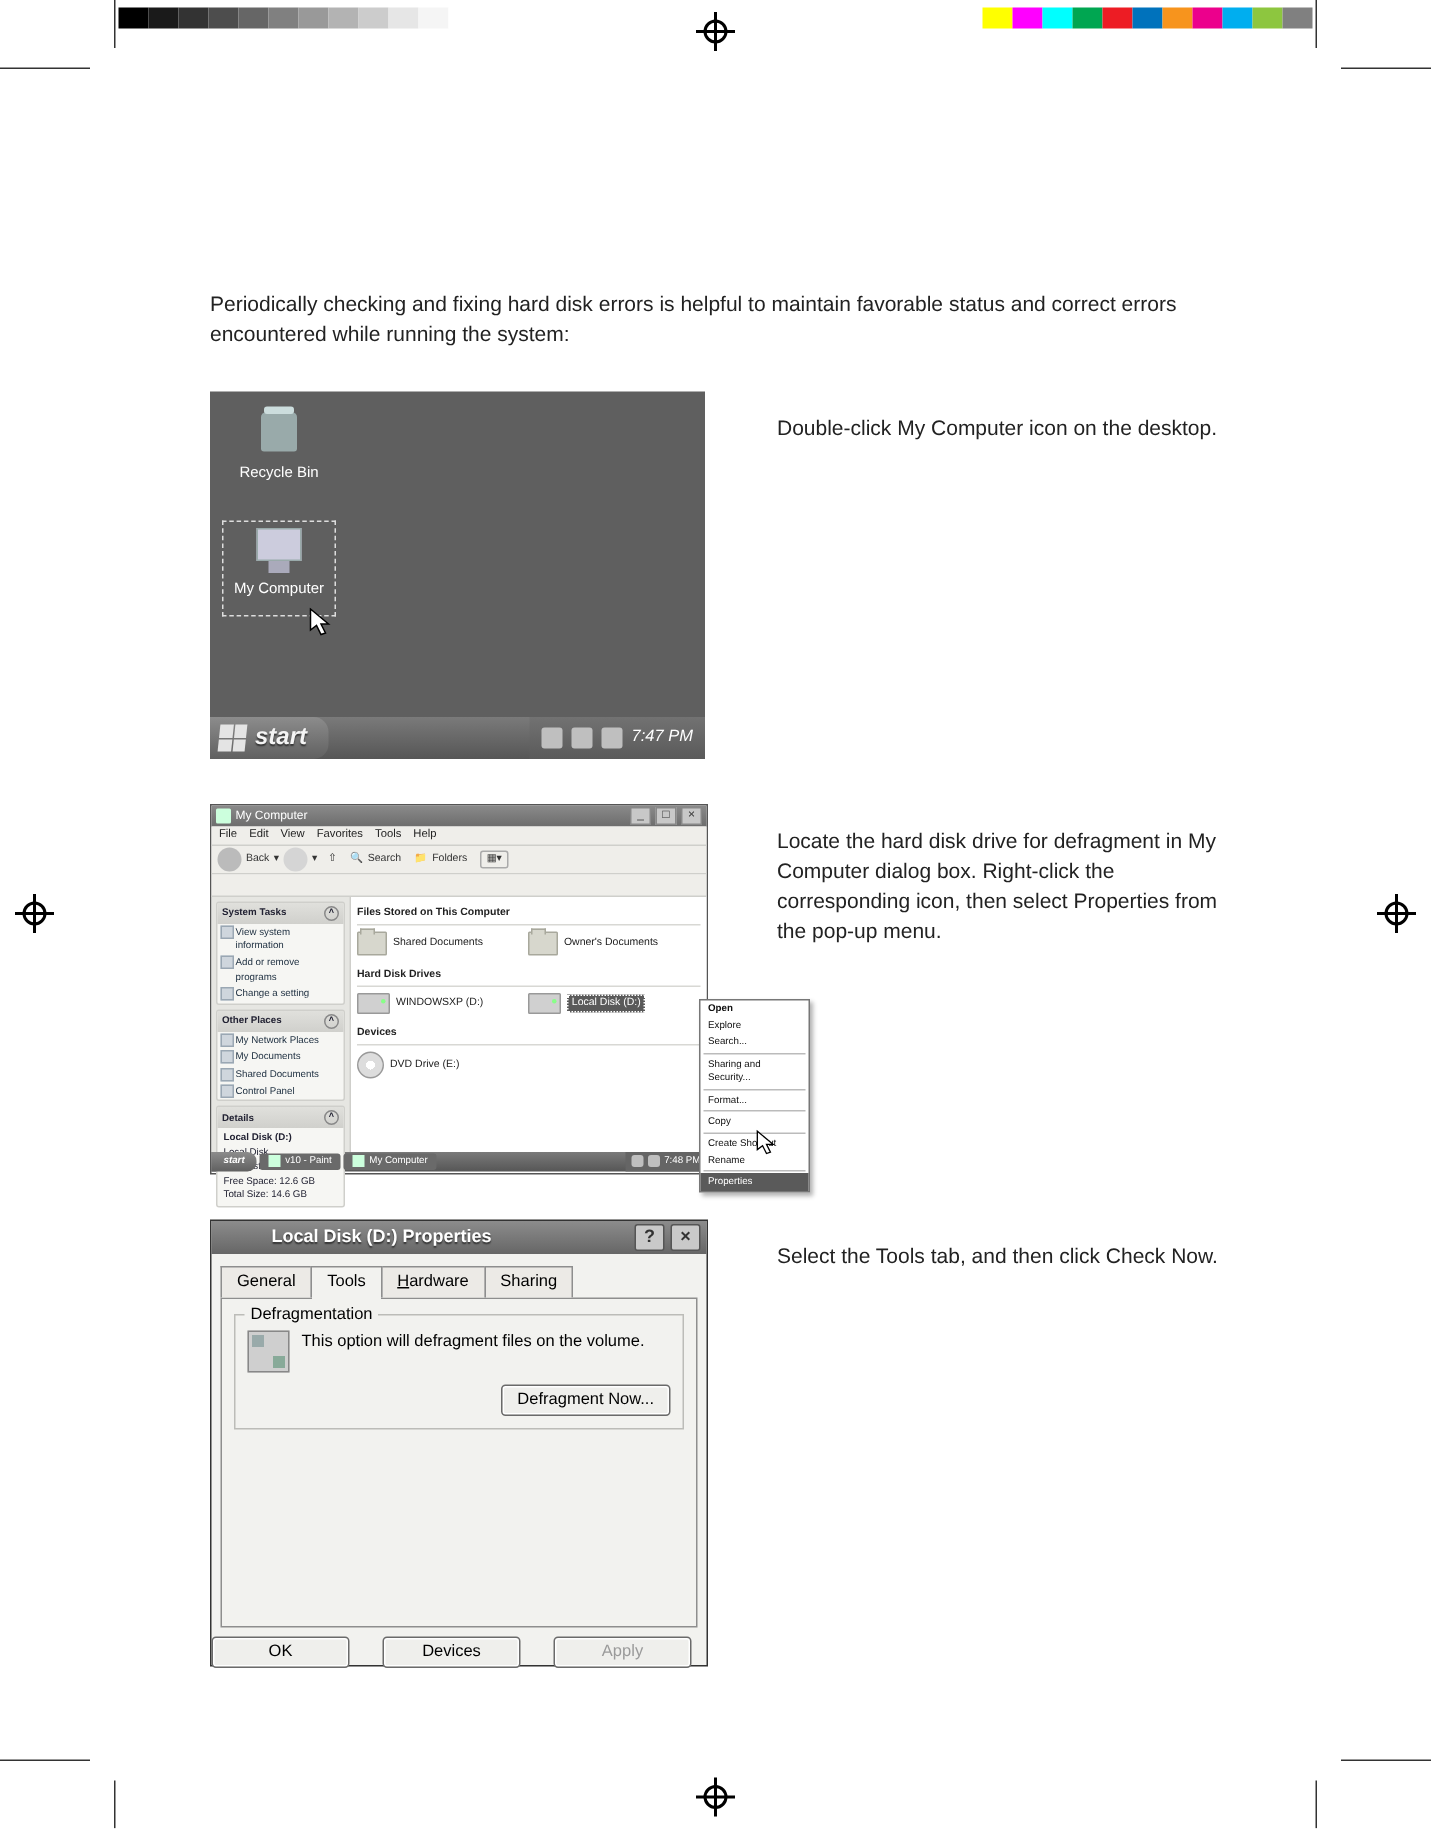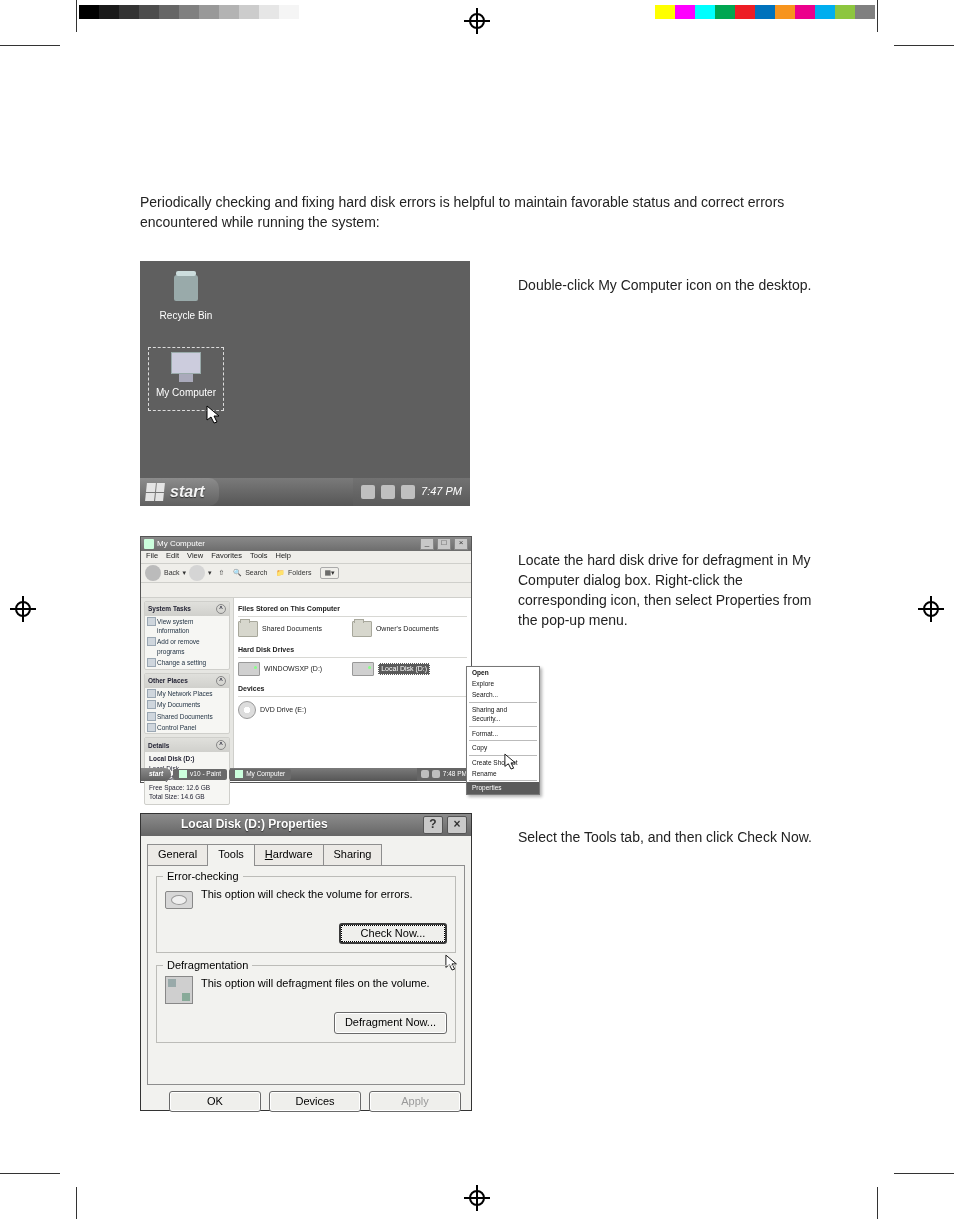--- a/index.html
+++ b/index.html
@@ -115,21 +115,21 @@
   .group .gicon{width:28px;height:28px;flex:0 0 28px;position:relative;}
   .diskicon{width:26px;height:16px;background:#d7d7d7;border:1px solid #888;border-radius:2px;margin-top:4px;position:relative;}
   .diskicon::before{content:"";position:absolute;left:5px;top:3px;width:14px;height:8px;border:1px solid #999;border-radius:50%;background:#efefef;}
   .defragicon{width:26px;height:26px;background:#cfcfcf;border:1px solid #888;}
   .defragicon::before{content:"";position:absolute;left:3px;top:3px;width:8px;height:8px;background:#9aa;}
   .defragicon::after{content:"";position:absolute;right:3px;bottom:3px;width:8px;height:8px;background:#8a9;}
   .group .desc{font-size:11px;}
   .btnrow{text-align:right;margin-top:8px;}
   .xpbtn{display:inline-block;min-width:86px;padding:2px 10px;background:#efefec;border:1px solid #6a6a6a;border-radius:3px;font-size:11px;text-align:center;box-shadow:inset 0 0 0 1px #fff;}
   .xpbtn.focus{outline:1px dotted #000;outline-offset:-3px;border:2px solid #3a3a3a;padding:1px 9px;}
-  .dlgbtns{display:flex;justify-content:flex-end;gap:8px;padding:0 10px 8px 0;}
+  .dlgbtns{display:flex;justify-content:space-between;gap:8px;padding:0 10px 8px 0;}
   .xpbtn.dis{color:#9a9a9a;}
 </style>
 </head>
 <body>
 <div class="page">
 
 <div class="colorbar cb-left">
       <span class="sw" style="background: rgb(0, 0, 0);"></span>
       <span class="sw" style="background: rgb(26, 26, 26);"></span>
       <span class="sw" style="background: rgb(51, 51, 51);"></span>
@@ -388,37 +388,20 @@
           <span class="wb">×</span>
         </div>
         <div class="tabs">
           <div class="tab3"><span>General</span></div>
           <div class="tab3 active"><span>Tools</span></div>
           <div class="tab3"><span class="ul">H</span><span>ardware</span></div>
           <div class="tab3"><span>Sharing</span></div>
         </div>
         <div class="tabpanel">
           <div class="group">
-            <div class="glabel">Error-checking</div>
-            <div class="grow">
-              <div class="gicon">
-                    <div class="diskicon"></div>
-                  </div>
-              <div class="desc">This option will check the volume for errors.</div>
-            </div>
-            <div class="btnrow">
-              <span class="xpbtn focus"><span class="ul">C</span><span>heck Now...</span></span>
-            </div>
-            <div class="cursor" style="position:absolute;right:10px;bottom:-2px;">
-              <svg width="14" height="18" viewBox="0 0 16 20">
-                    <path d="M1 1 L1 15 L5 12 L8 18 L11 17 L8 11 L13 11 Z" fill="#fff" stroke="#000" stroke-width="1"></path>
-                  </svg>
-            </div>
-          </div>
-          <div class="group">
             <div class="glabel">Defragmentation</div>
             <div class="grow">
               <div class="gicon">
                     <div class="defragicon"></div>
                   </div>
               <div class="desc">This option will defragment files on the volume.</div>
             </div>
             <div class="btnrow">
               <span class="xpbtn">Defragment Now...</span>
             </div>

